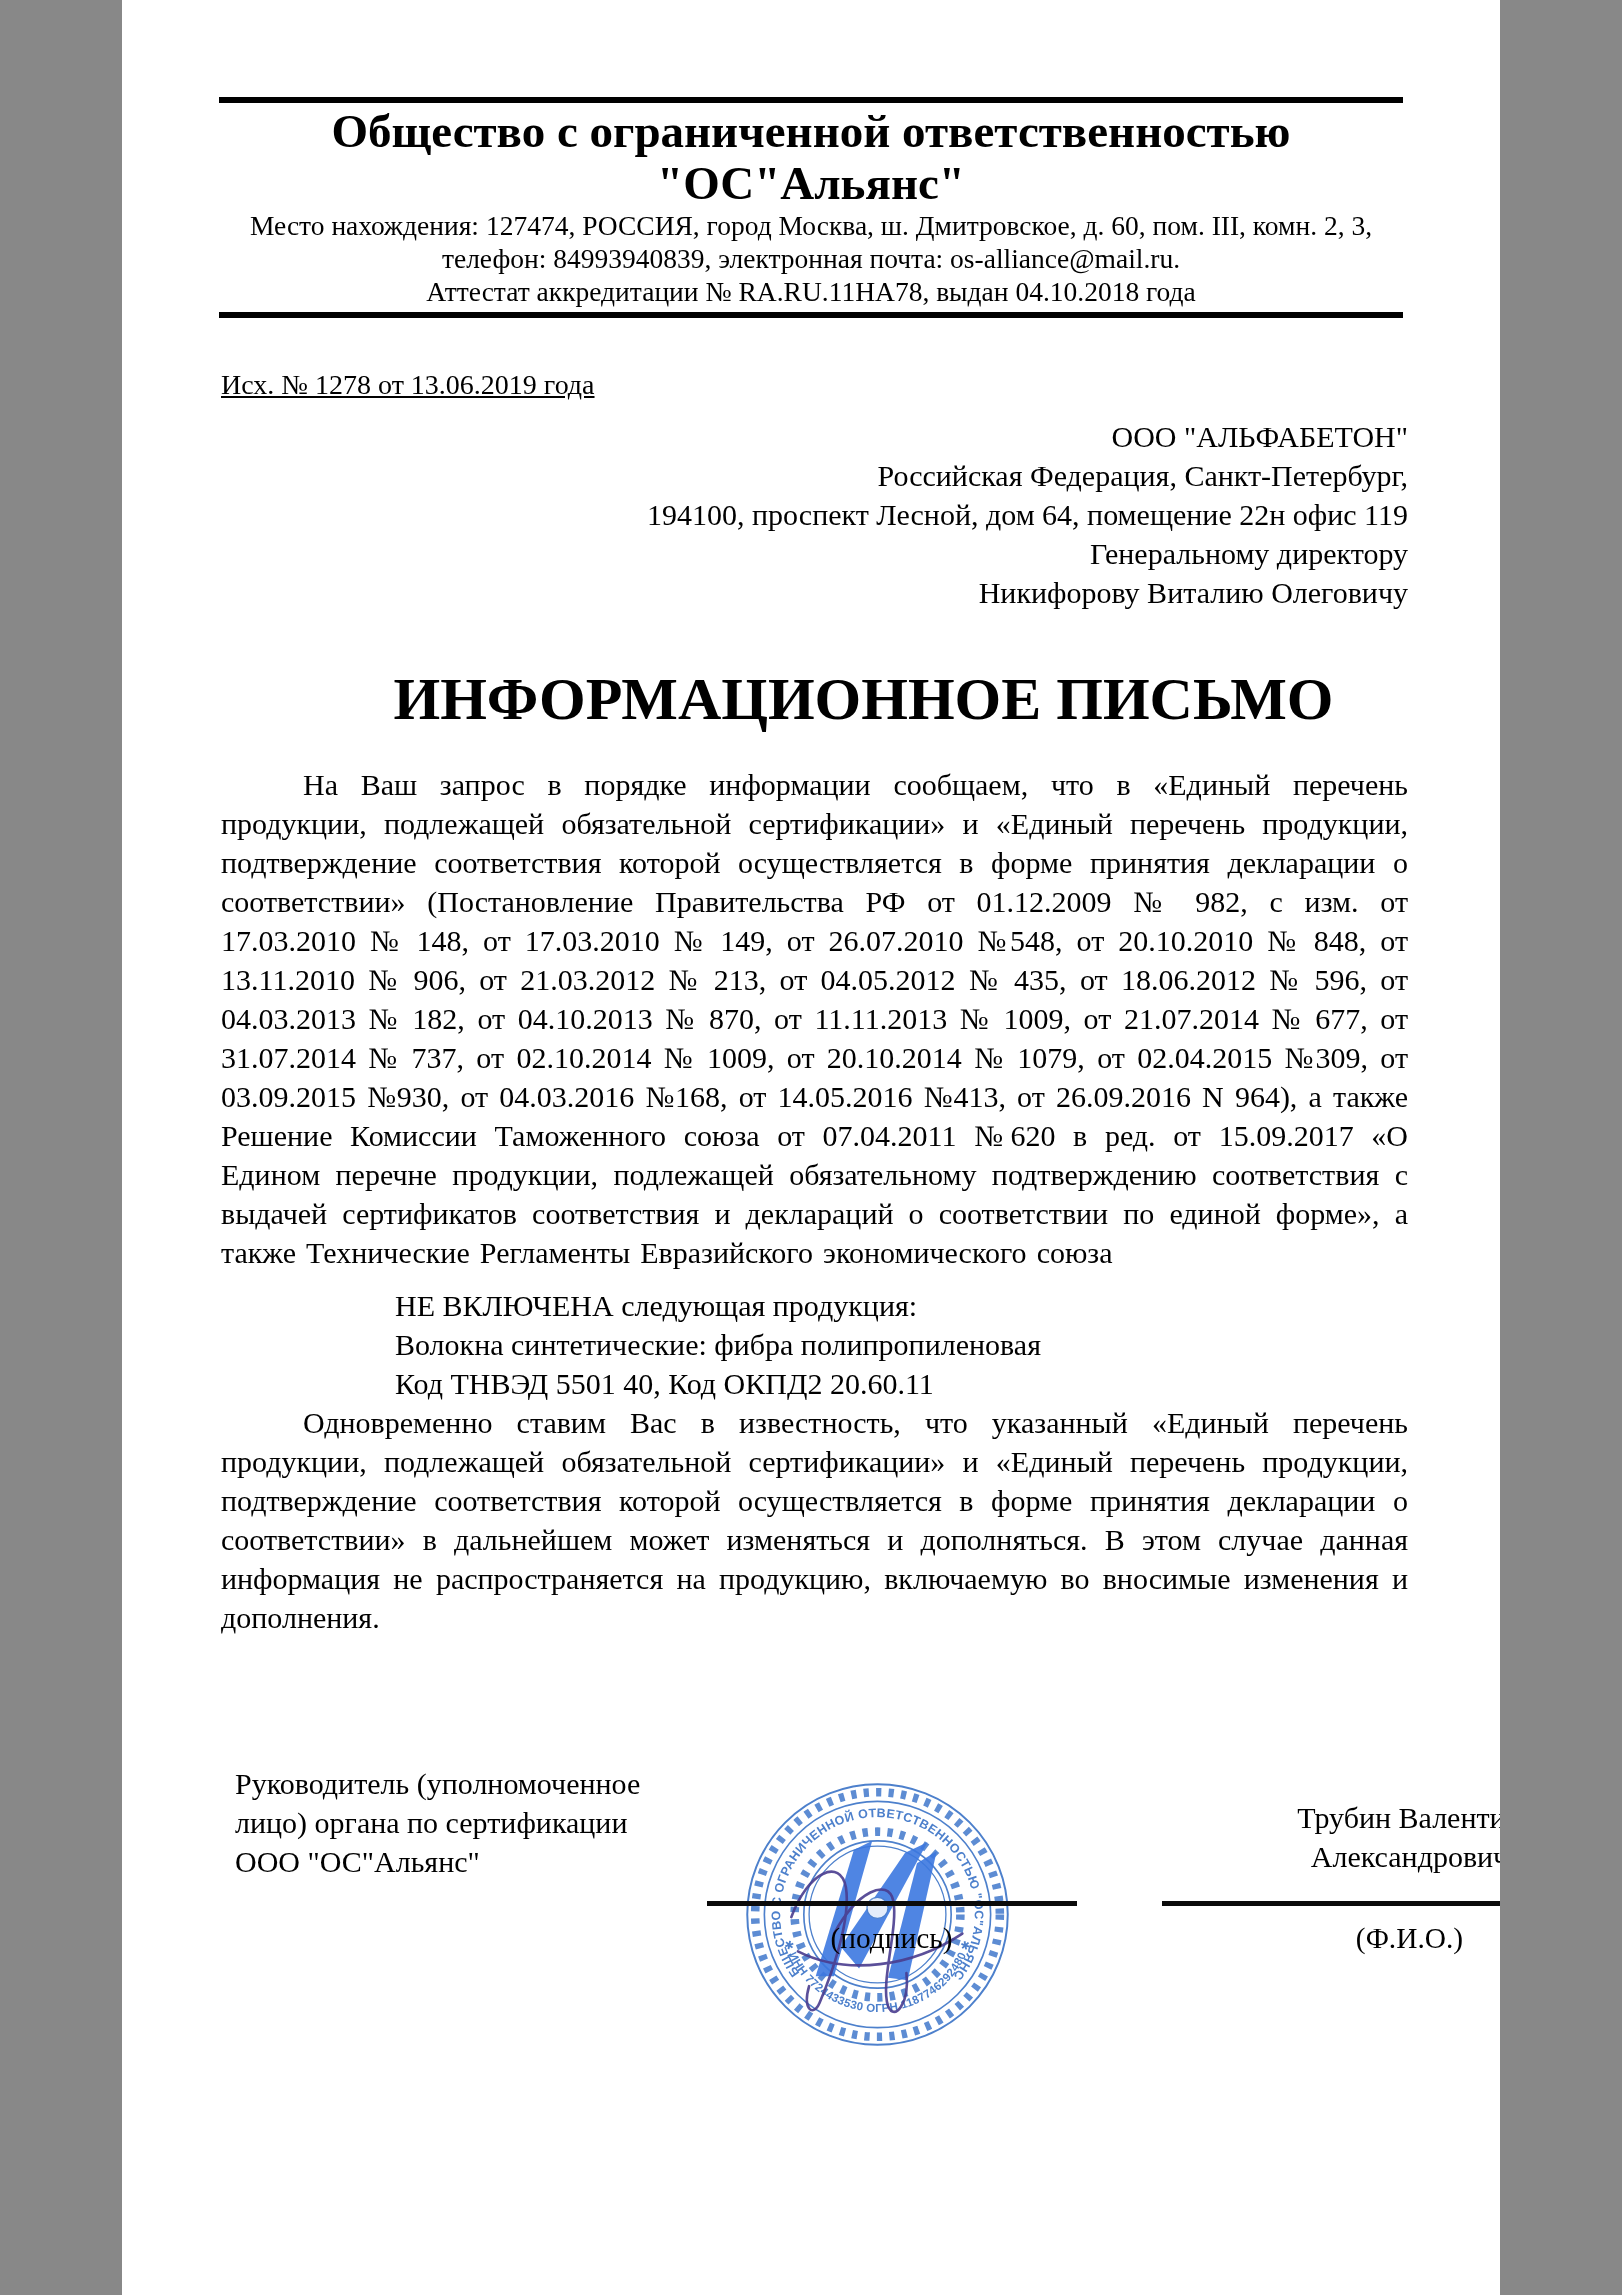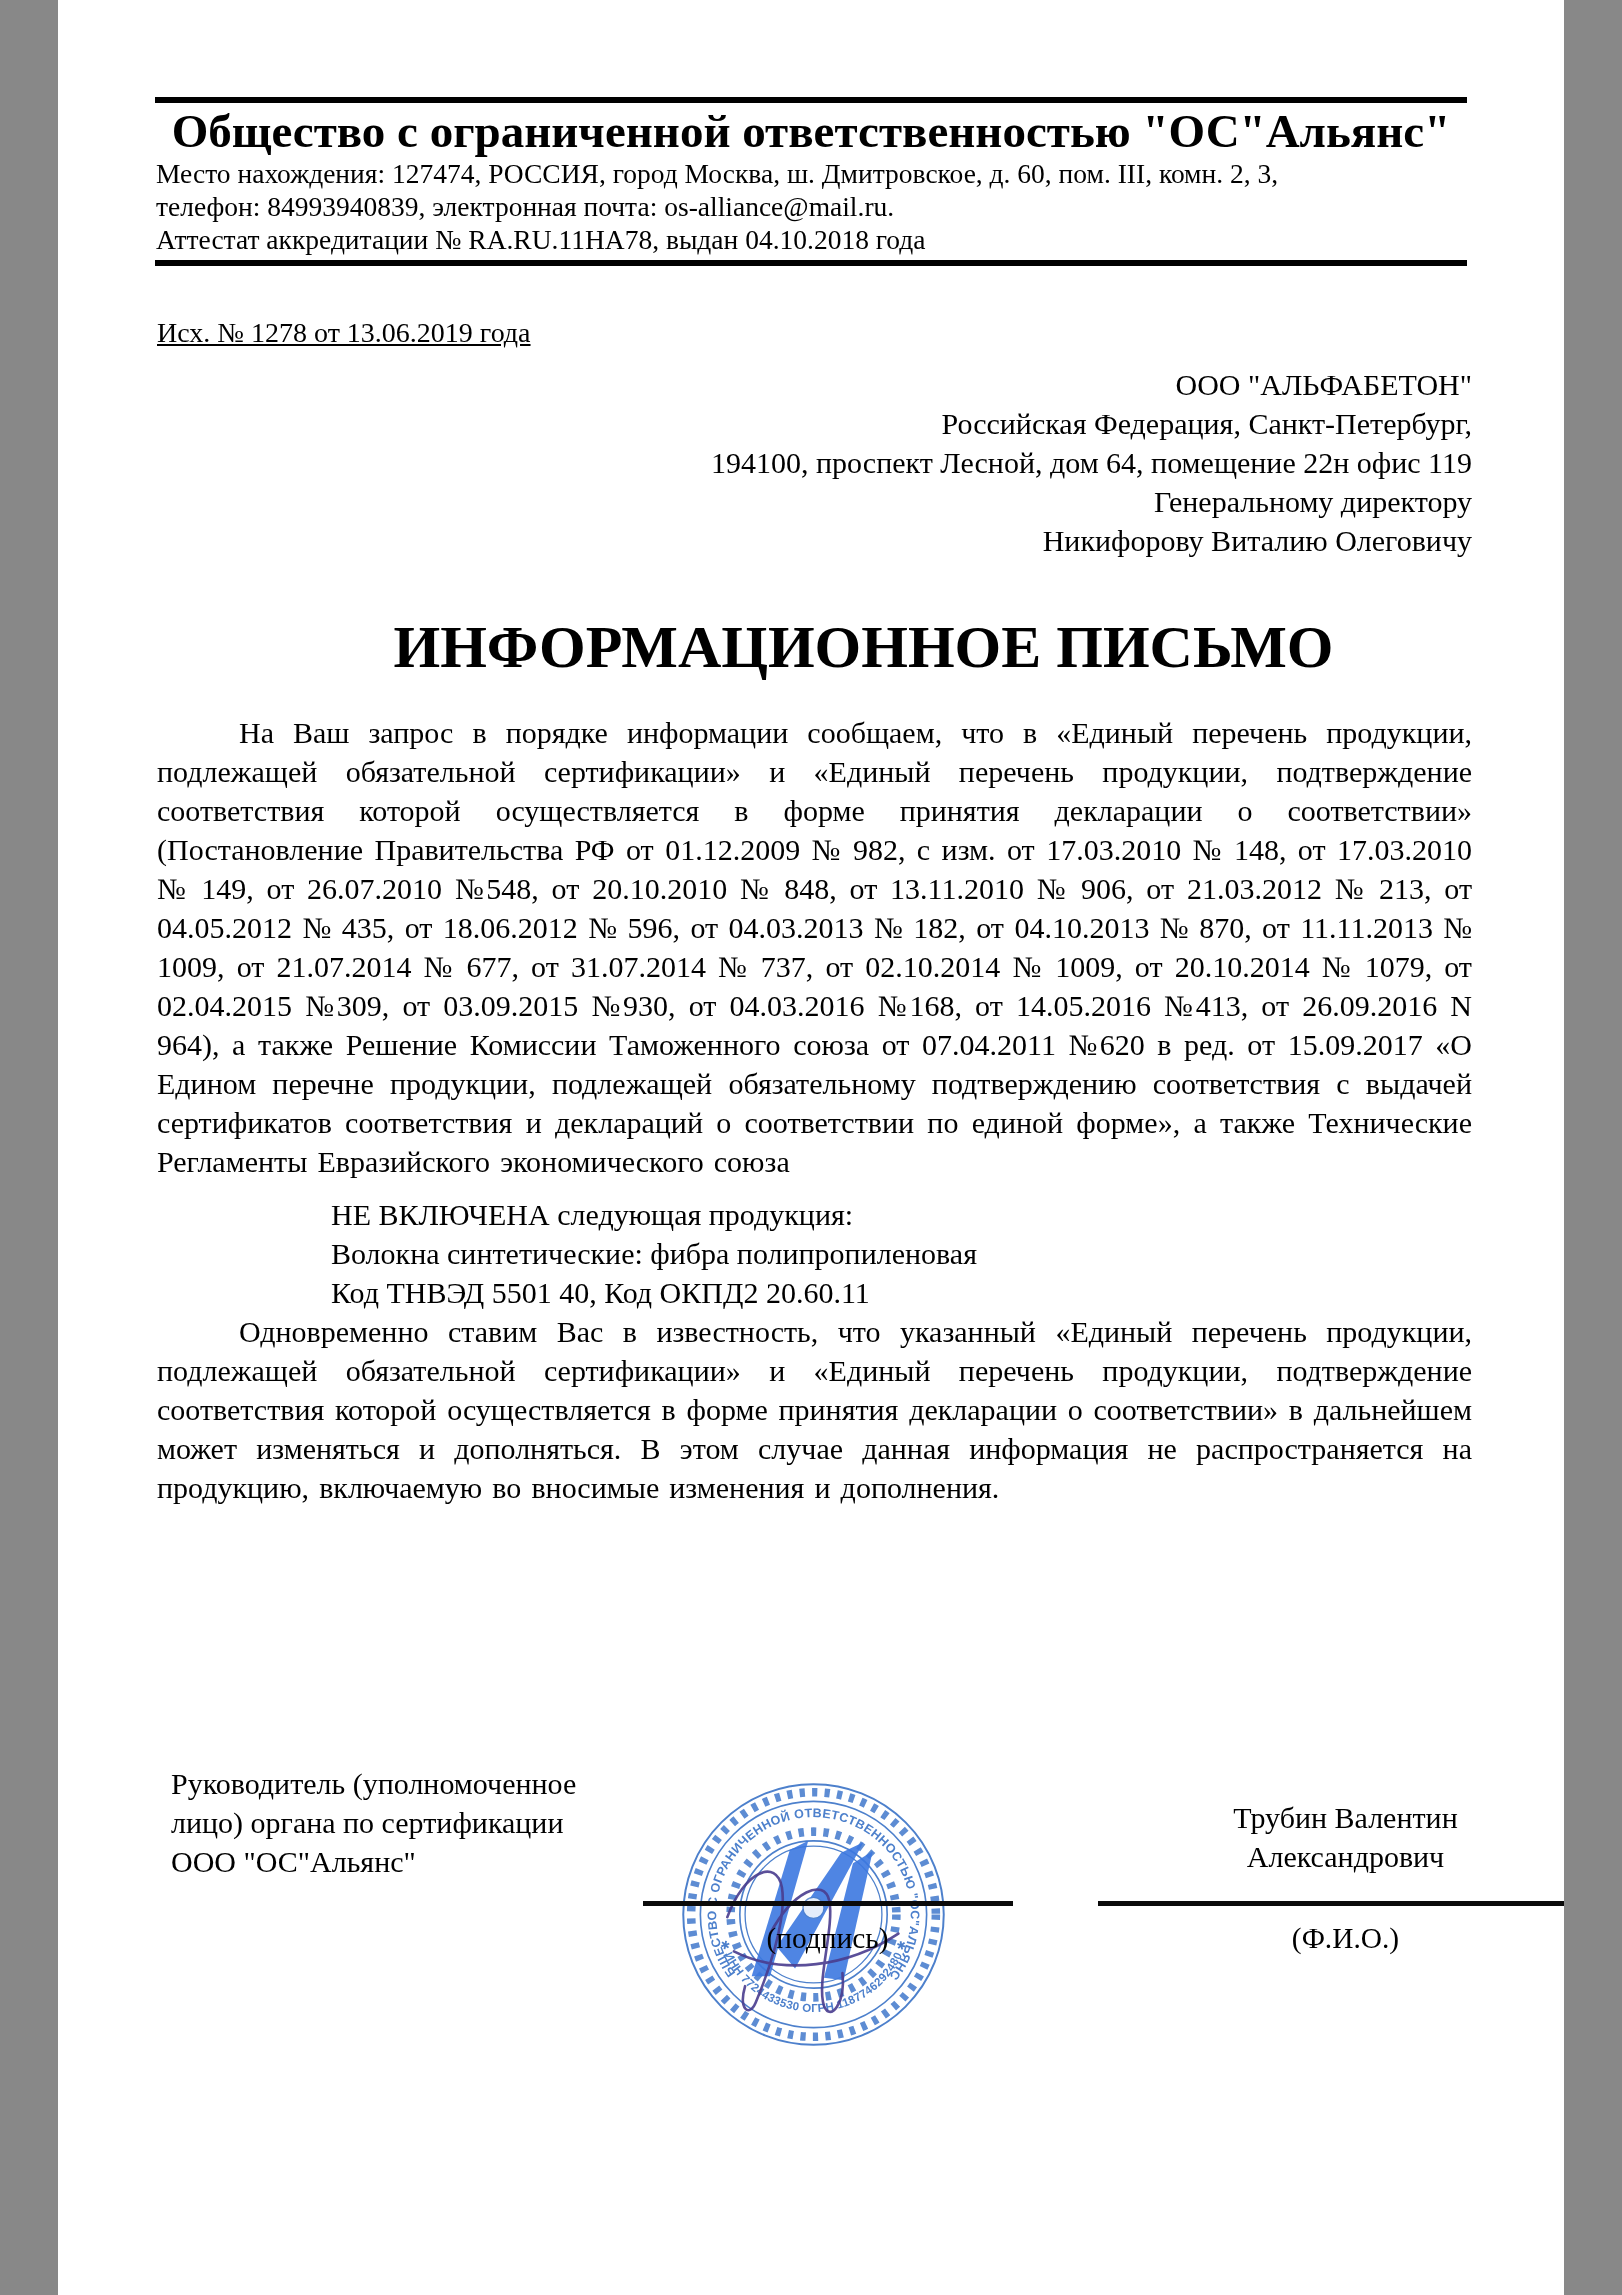--- a/index.html
+++ b/index.html
@@ -1,35 +1,35 @@
 <!DOCTYPE html>
 <html lang="ru" style="font-size:10.5px"><head>
 <meta charset="utf-8">
 <style>
   html,body{margin:0;padding:0;background:#888;}
   .page{
     position:relative;
-    width:1506px;height:2295px;
+    width:1378px;height:2295px;
     background:#ffffff;
     font-family:"Liberation Serif","DejaVu Serif",serif;
     color:#000;
     overflow:hidden;
     margin:0 auto;
   }
   
   .rule{height:5.9px;background:#000;margin:0 97px;}
   .rule-top{margin-top:97px;}
   .company-name{
     text-align:center;
     font-size:47px;font-weight:bold;
     line-height:52px;
     margin:2.6px 98px 0 98px;
   }
   .addr{
-    text-align:left;
+    text-align:center;
     font-size:27.5px;line-height:33px;
     margin:0 98px;
   }
   .rule-bottom{margin-top:3.9px;}
   
   .ref{
     margin:47px 92px 0 99px;
     font-size:28px;line-height:39px;text-decoration:underline;
   }
   .recipient{

